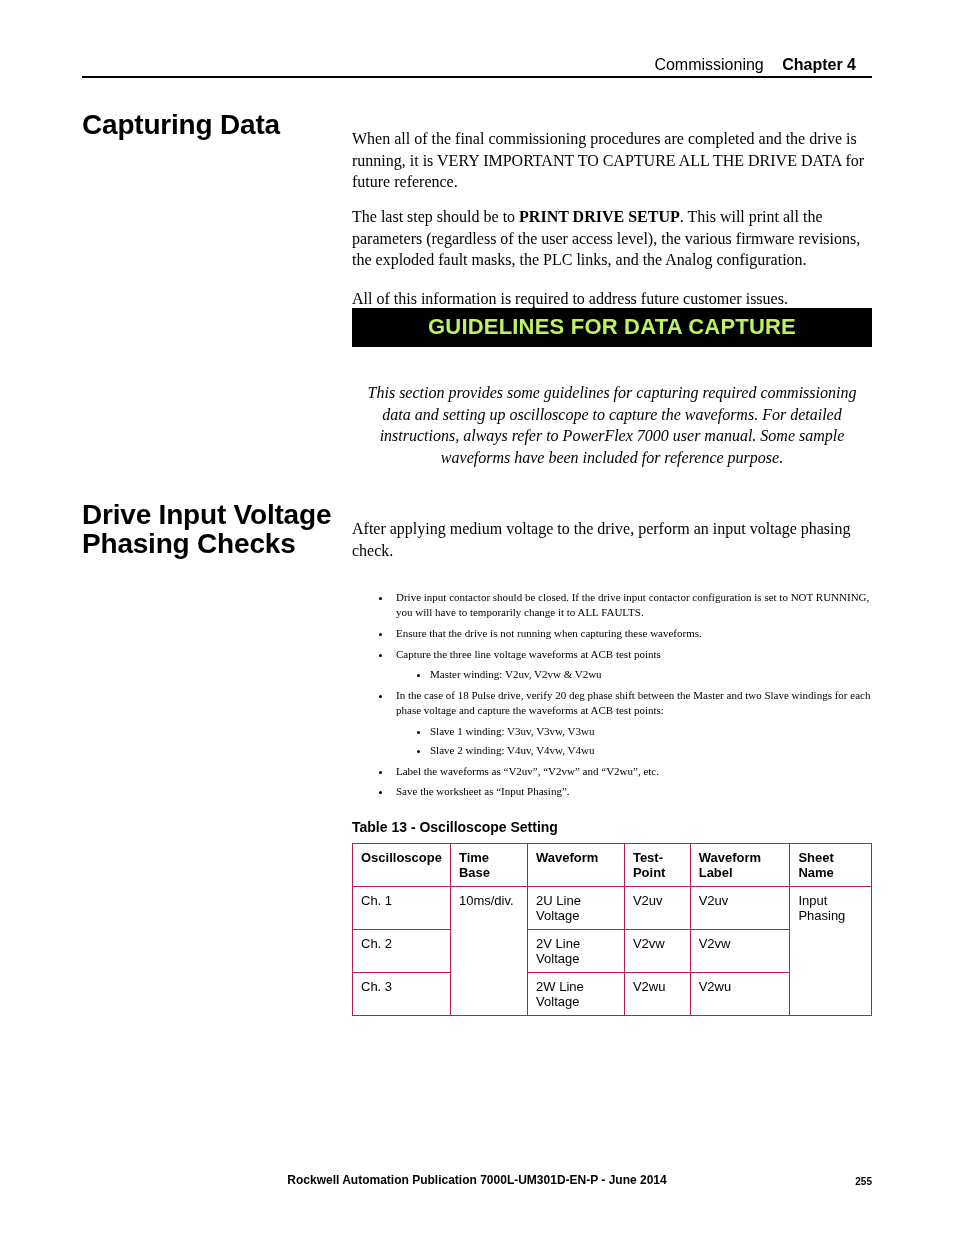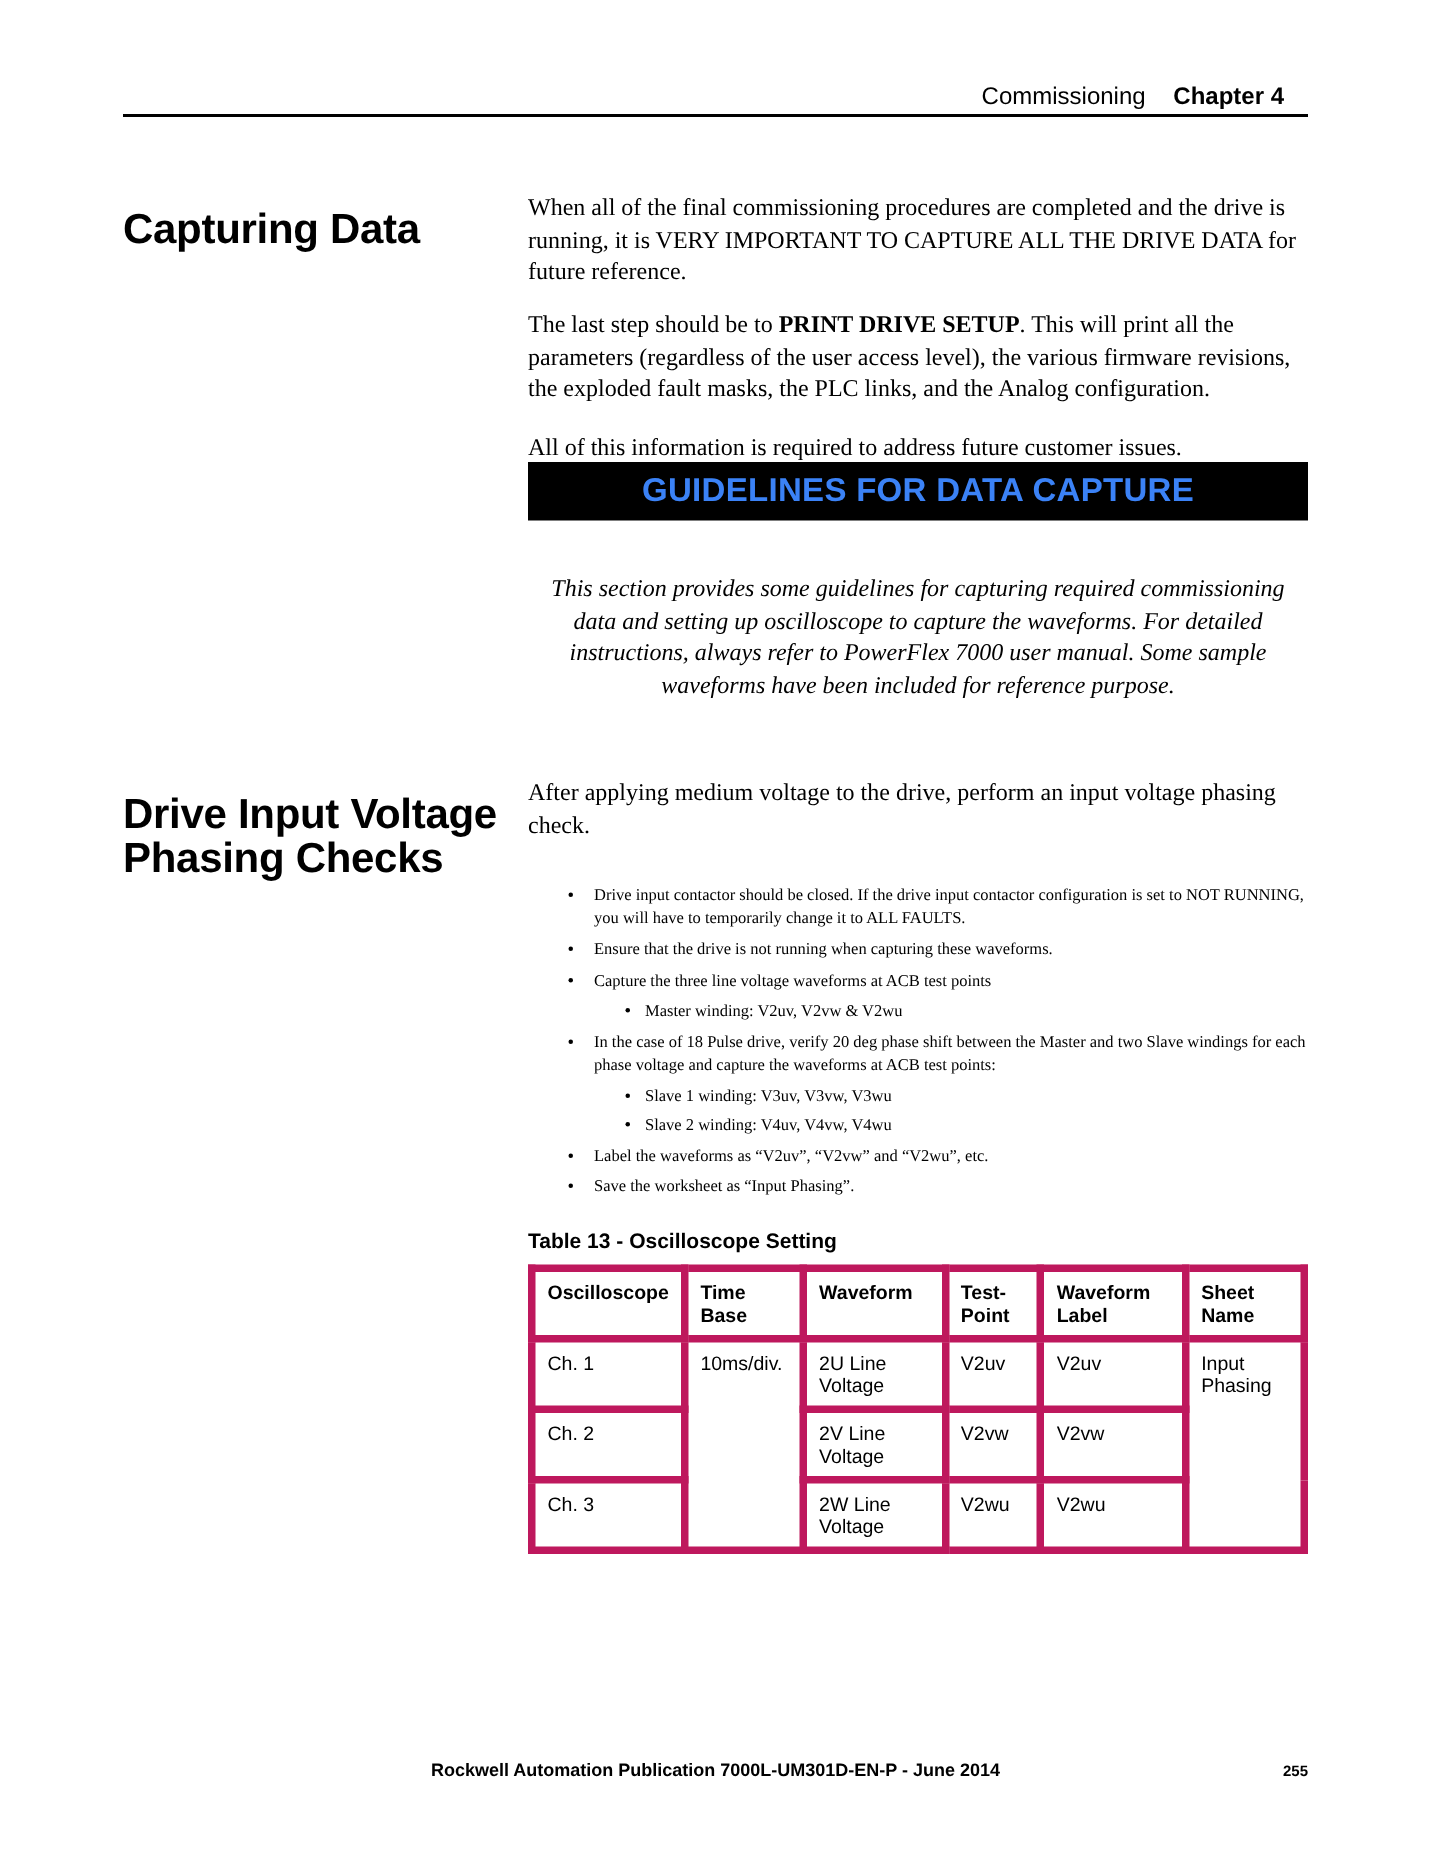--- a/index.html
+++ b/index.html
@@ -32,21 +32,20 @@
     position: absolute;
     top: 76px;
     left: 82px;
     right: 82px;
     border-top: 2px solid #000;
   }
   .left-col {
     position: absolute;
     left: 82px;
     width: 250px;
-    margin-top: 28px;
   }
   .right-col {
     position: absolute;
     left: 352px;
     right: 82px;
   }
   .h-side {
     font-family: "Myriad Pro Cond","Arial Narrow","Helvetica Neue",Arial,sans-serif;
     font-weight: 700;
     font-size: 28px;
@@ -55,21 +54,21 @@
     letter-spacing: -0.2px;
   }
   .body-p {
     font-size: 16px;
     line-height: 1.35;
   }
   .body-p .bold { font-weight: 700; }
   .italic { font-style: italic; text-align: center; }
   .banner {
     background: #000;
-    color: #3b82f6;
+    color: #bef264;
     font-family: "Myriad Pro Cond","Arial Narrow","Helvetica Neue",Arial,sans-serif;
     font-weight: 700;
     font-size: 22px;
     text-align: center;
     padding: 6px 8px 7px 8px;
     letter-spacing: 0.2px;
     font-stretch: condensed;
   }
   .h-sub {
     font-family: "Myriad Pro Cond","Arial Narrow","Helvetica Neue",Arial,sans-serif;
@@ -96,21 +95,21 @@
     font-size: 14px;
     margin: 0 0 8px 0;
   }
   table.osc {
     border-collapse: collapse;
     width: 100%;
     font-family: "Myriad Pro","Helvetica Neue",Arial,sans-serif;
     font-size: 13px;
   }
   table.osc th, table.osc td {
-    border: 5px solid #be185d;
+    border: 1px solid #be185d;
     padding: 6px 8px;
     text-align: left;
     vertical-align: top;
   }
   table.osc th { font-weight: 700; }
   .footer {
     position: absolute;
     bottom: 48px;
     left: 82px;
     right: 82px;

